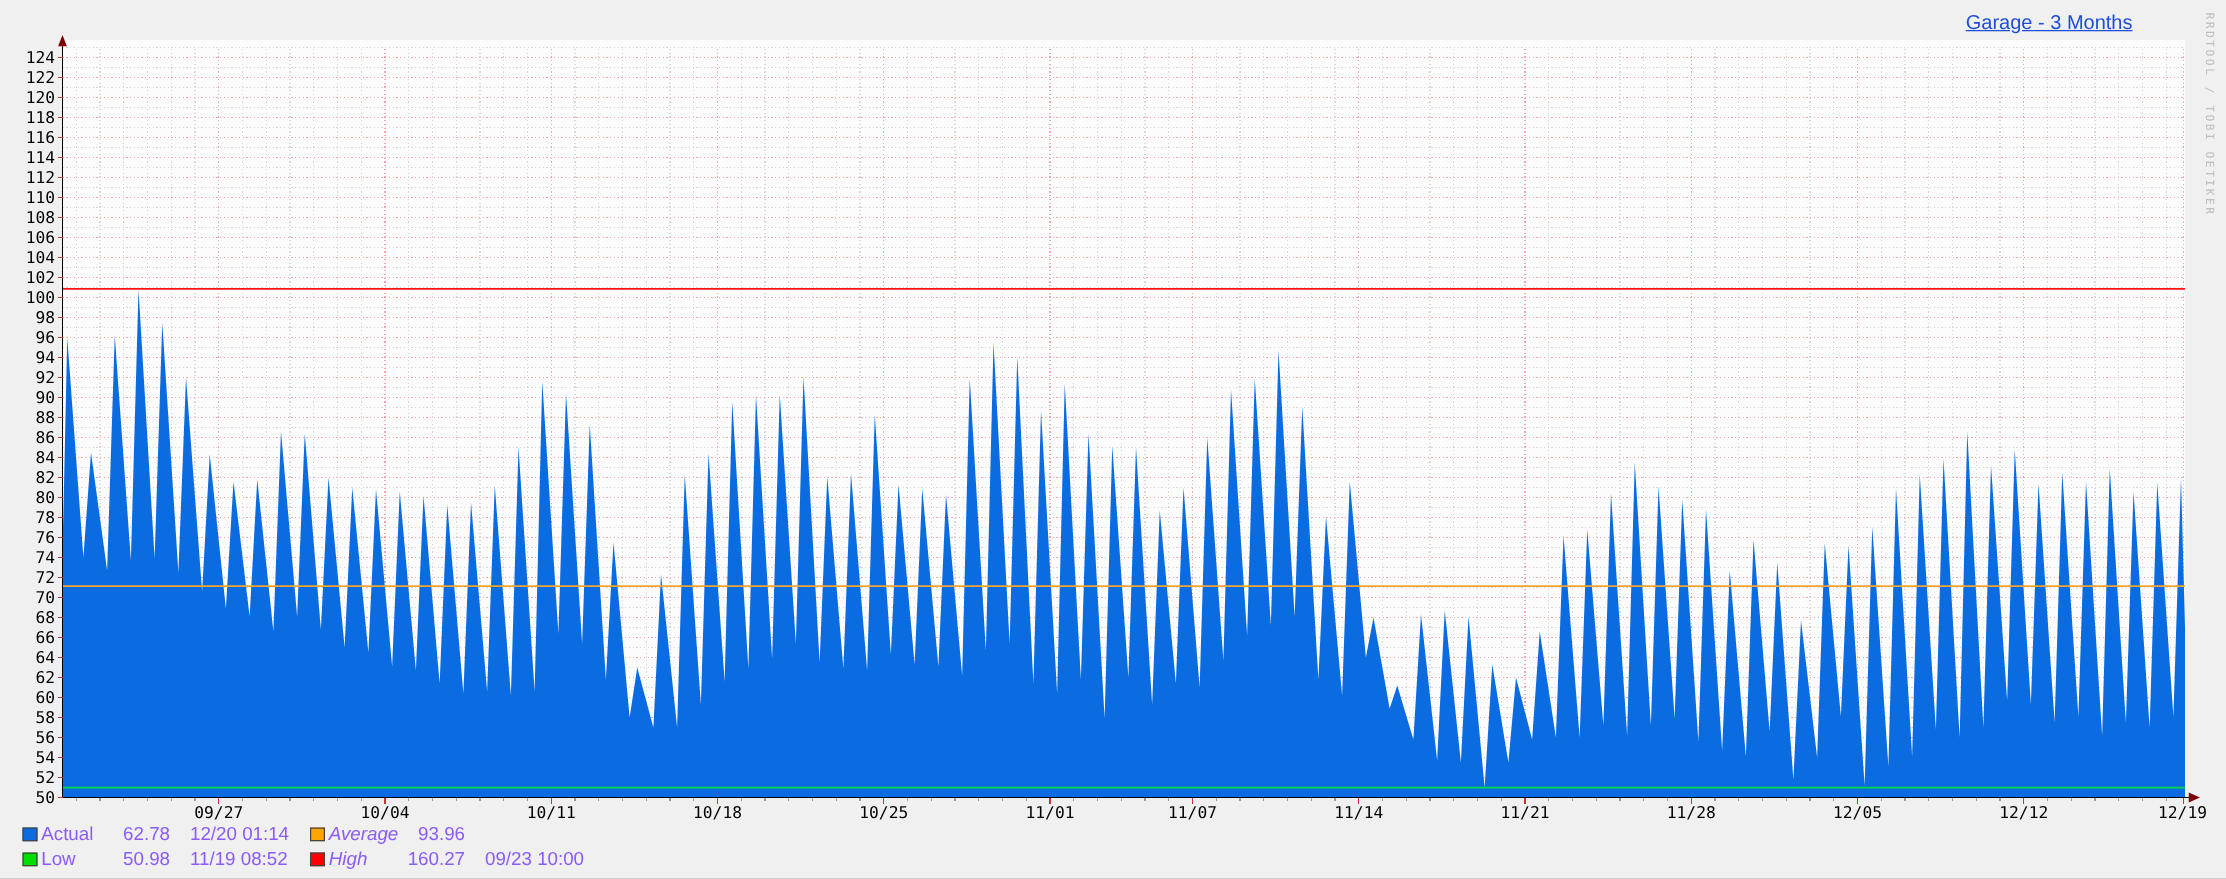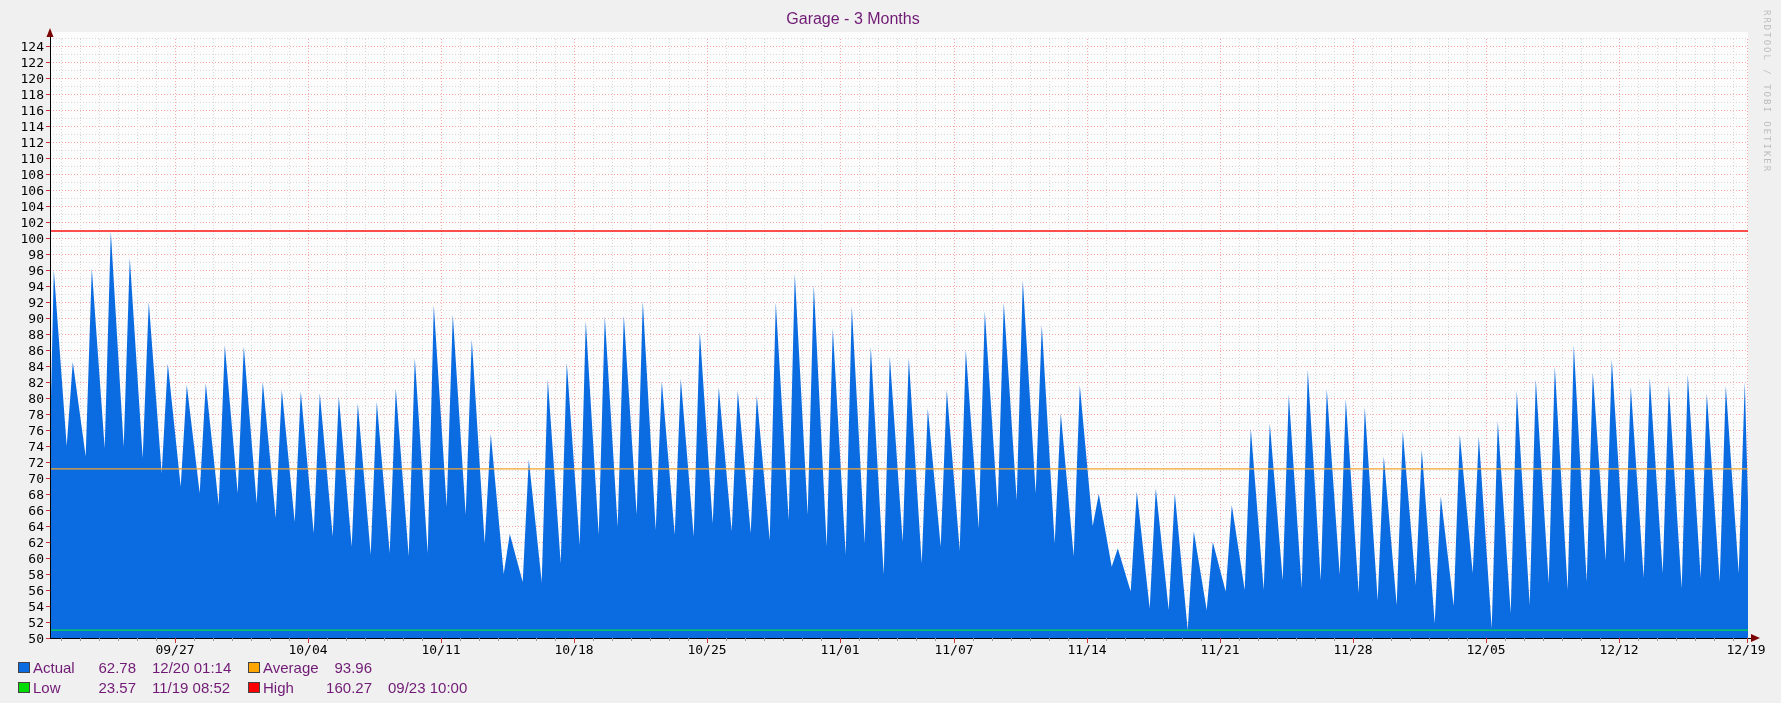--- a/index.html
+++ b/index.html
@@ -1,32 +1,32 @@
 <!DOCTYPE html>
 <html><head>
 <meta charset="utf-8">
 <style>
   html,body{margin:0;padding:0;background:#e4e4e4;}
   #frame{position:relative;width:1781px;height:703px;background:#f0f0f0;overflow:hidden;
          border-bottom:2px solid #6e6e6e;font-family:"Liberation Sans",sans-serif;}
-  #chart-title{position:absolute;top:10px;left:0;width:1706px;text-align:center;
-         font-size:16px;color:#701a75;}
+  #chart-title{position:absolute;top:10px;left:0;width:1706px;text-align:right;
+         font-size:16px;color:#1d4ed8;text-decoration:underline;}
   svg#plot{position:absolute;left:0;top:0;}
   .ylab,.xlab{font-family:"DejaVu Sans Mono",monospace;font-size:13px;fill:#000;}
   #watermark{position:absolute;left:1772px;top:10px;transform-origin:0 0;transform:rotate(90deg);
          white-space:nowrap;font-family:"DejaVu Sans Mono",monospace;font-size:9px;
          letter-spacing:2px;color:#bdbdbd;}
-  .lgrow{position:absolute;left:0;width:900px;height:18px;font-size:15px;color:#701a75;}
+  .lgrow{position:absolute;left:0;width:900px;height:18px;font-size:15px;color:#8b5cf6;}
   #lgrow1{top:659px;} #lgrow2{top:679px;}
   .sw{position:absolute;width:12px;height:11px;top:3px;border:1px solid #444;box-sizing:border-box;}
   .lgname{position:absolute;top:0;}
   .lgval{position:absolute;top:0;text-align:right;}
   .lgtime{position:absolute;top:0;}
   .c1{left:18px;} .c2{left:33px;width:64px;} .c3{left:78px;width:58px;} .c4{left:152px;width:110px;}
-  .c5{left:248px;} .c6{left:263px;width:72px;} .c7{left:308px;width:64px;} .c8{left:388px;width:110px;}
+  .c5{left:248px;} .c6{left:263px;width:72px;font-style:italic;} .c7{left:308px;width:64px;} .c8{left:388px;width:110px;}
 </style>
 </head>
 <body>
 
 <div id="frame">
   <div id="chart-title">Garage - 3 Months</div>
 
   <svg id="plot" width="1781" height="703">
       <rect x="50" y="32" width="1698" height="606" fill="#fcfcfc"></rect>
       <line x1="50" y1="630" x2="1748" y2="630" stroke="#d8d8d8" stroke-width="1" stroke-dasharray="1 2" shape-rendering="crispEdges"></line>
@@ -391,20 +391,20 @@
     <span class="lgval c3">62.78</span>
     <span class="lgtime c4">12/20 01:14</span>
     <span class="sw c5" style="background: rgb(255, 165, 0);"></span>
     <span class="lgname c6">Average</span>
     <span class="lgval c7">93.96</span>
     <span class="lgtime c8"></span>
   </div>
   <div class="lgrow" id="lgrow2">
     <span class="sw c1" style="background: rgb(0, 221, 0);"></span>
     <span class="lgname c2">Low</span>
-    <span class="lgval c3">23.57</span>
+    <span class="lgval c3">50.98</span>
     <span class="lgtime c4">11/19 08:52</span>
     <span class="sw c5" style="background: rgb(255, 0, 0);"></span>
     <span class="lgname c6">High</span>
     <span class="lgval c7">160.27</span>
     <span class="lgtime c8">09/23 10:00</span>
   </div>
 </div>
 
 </body></html>

